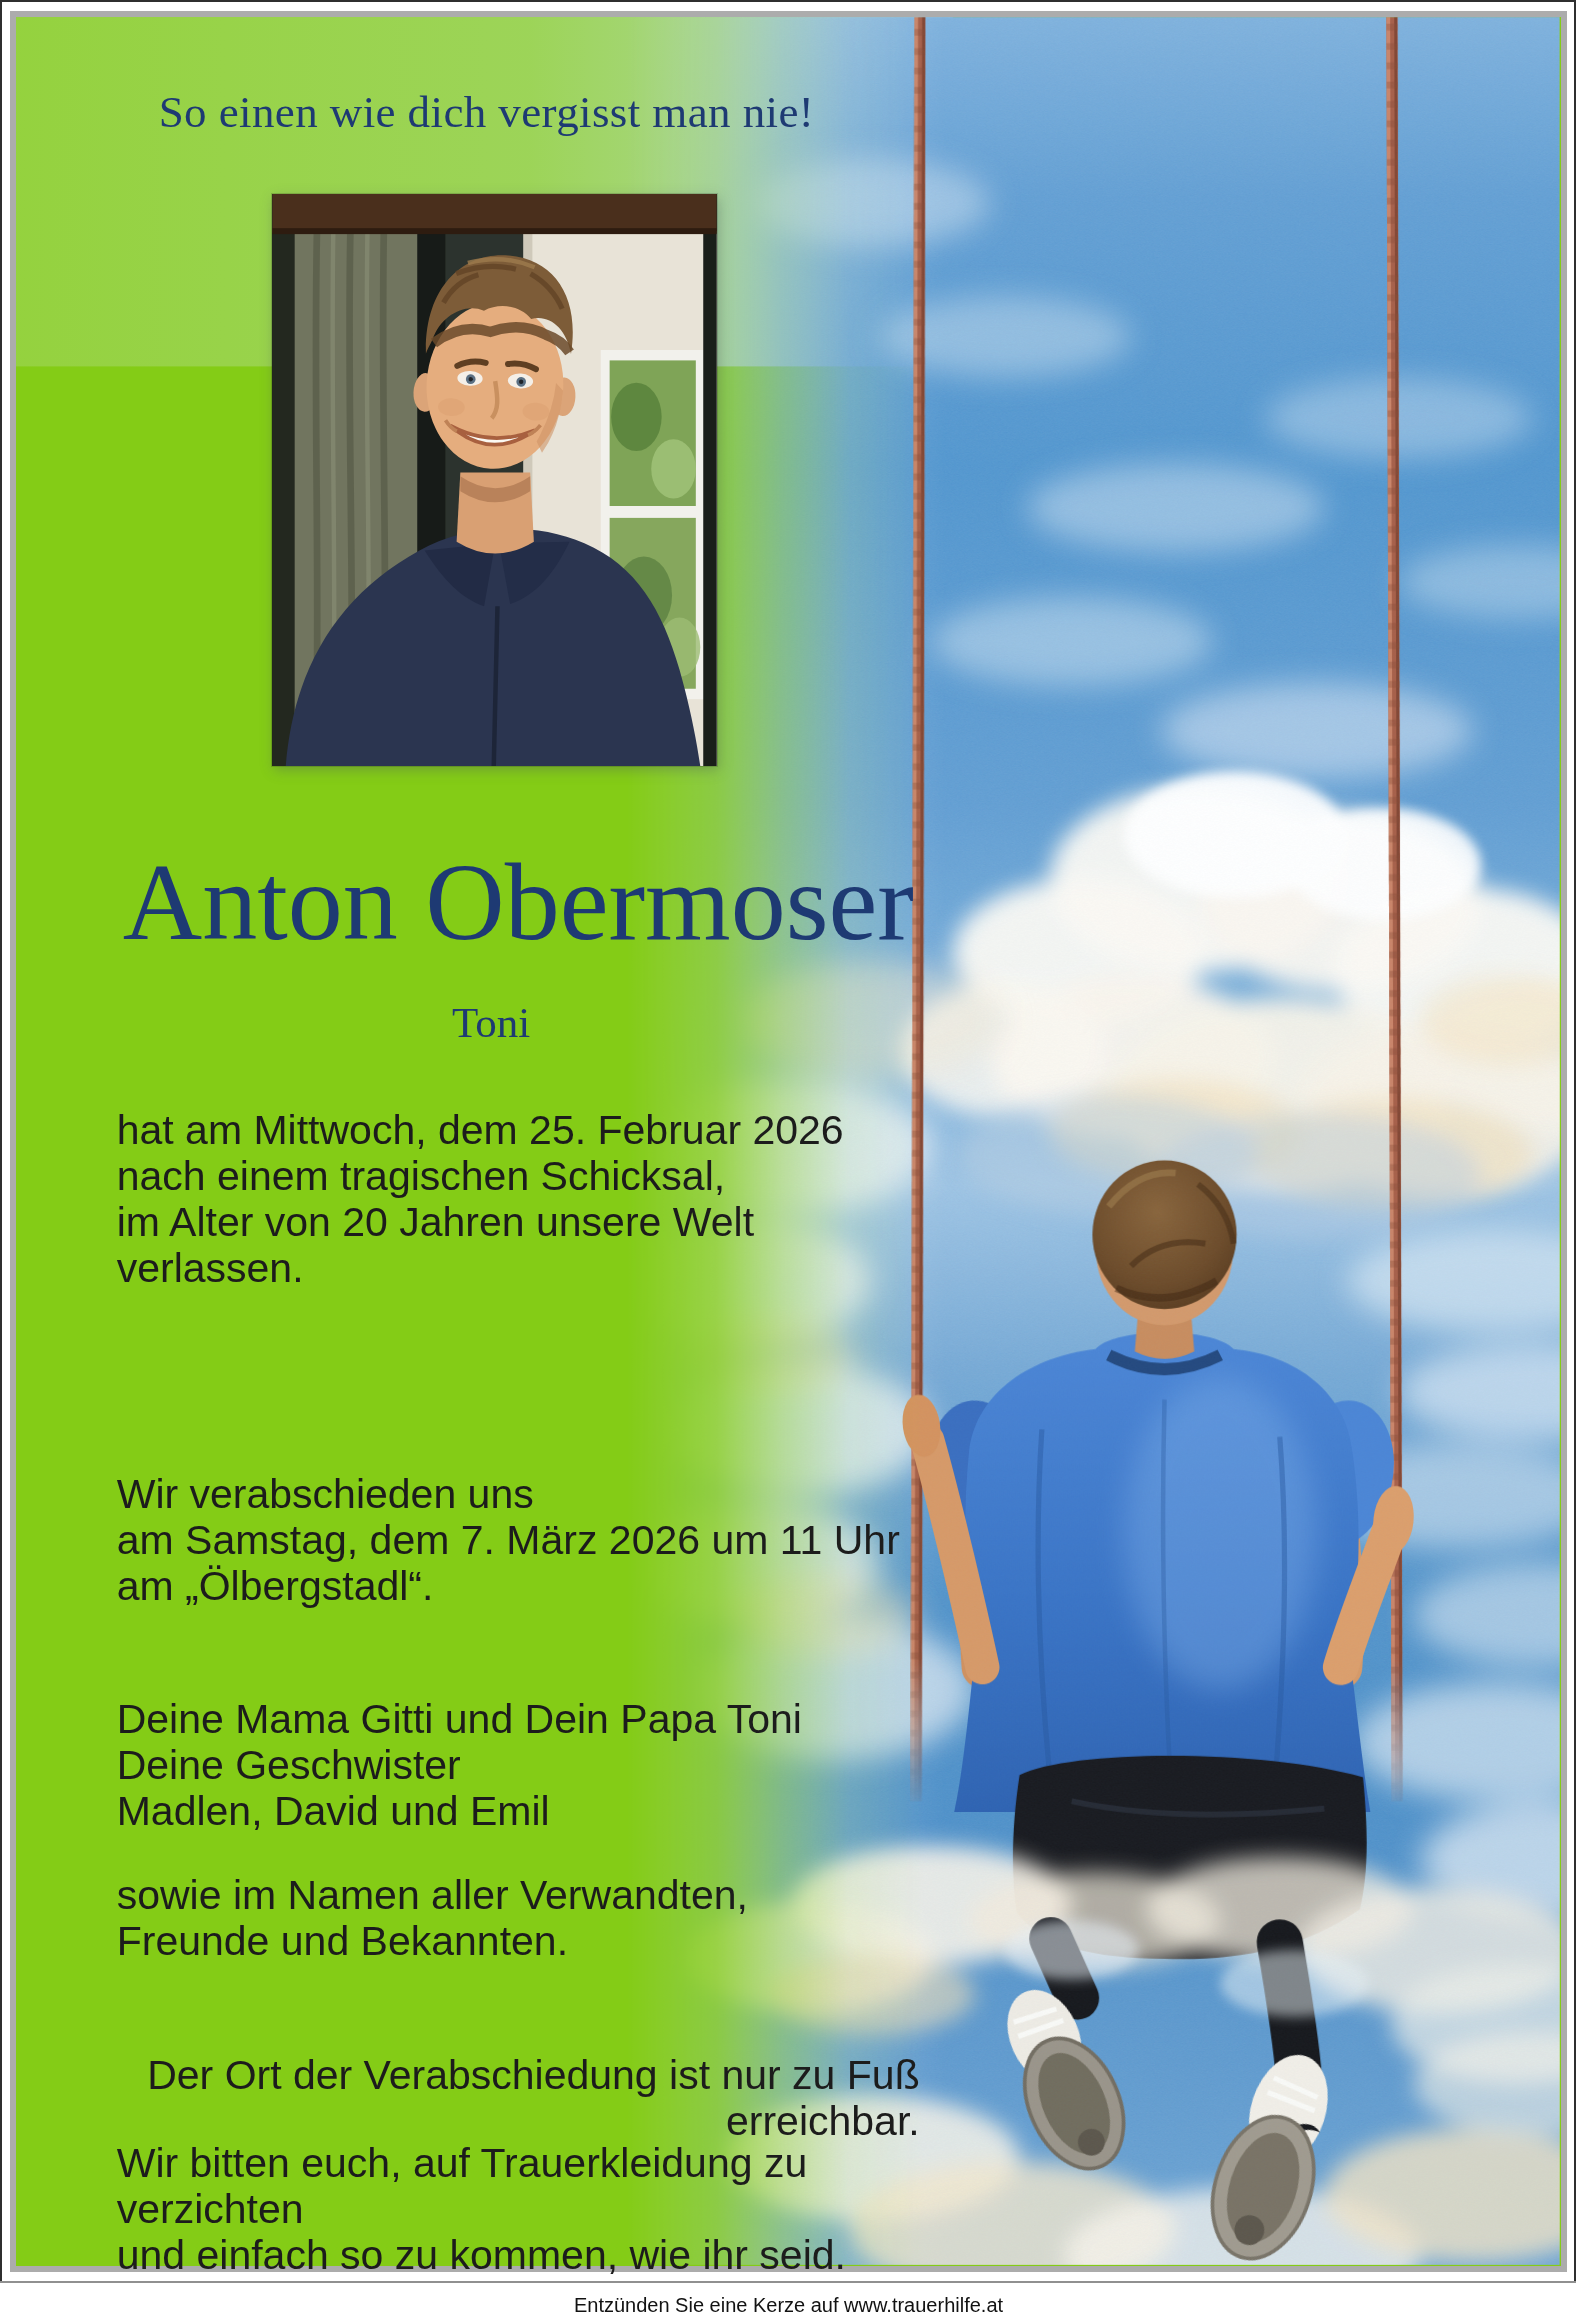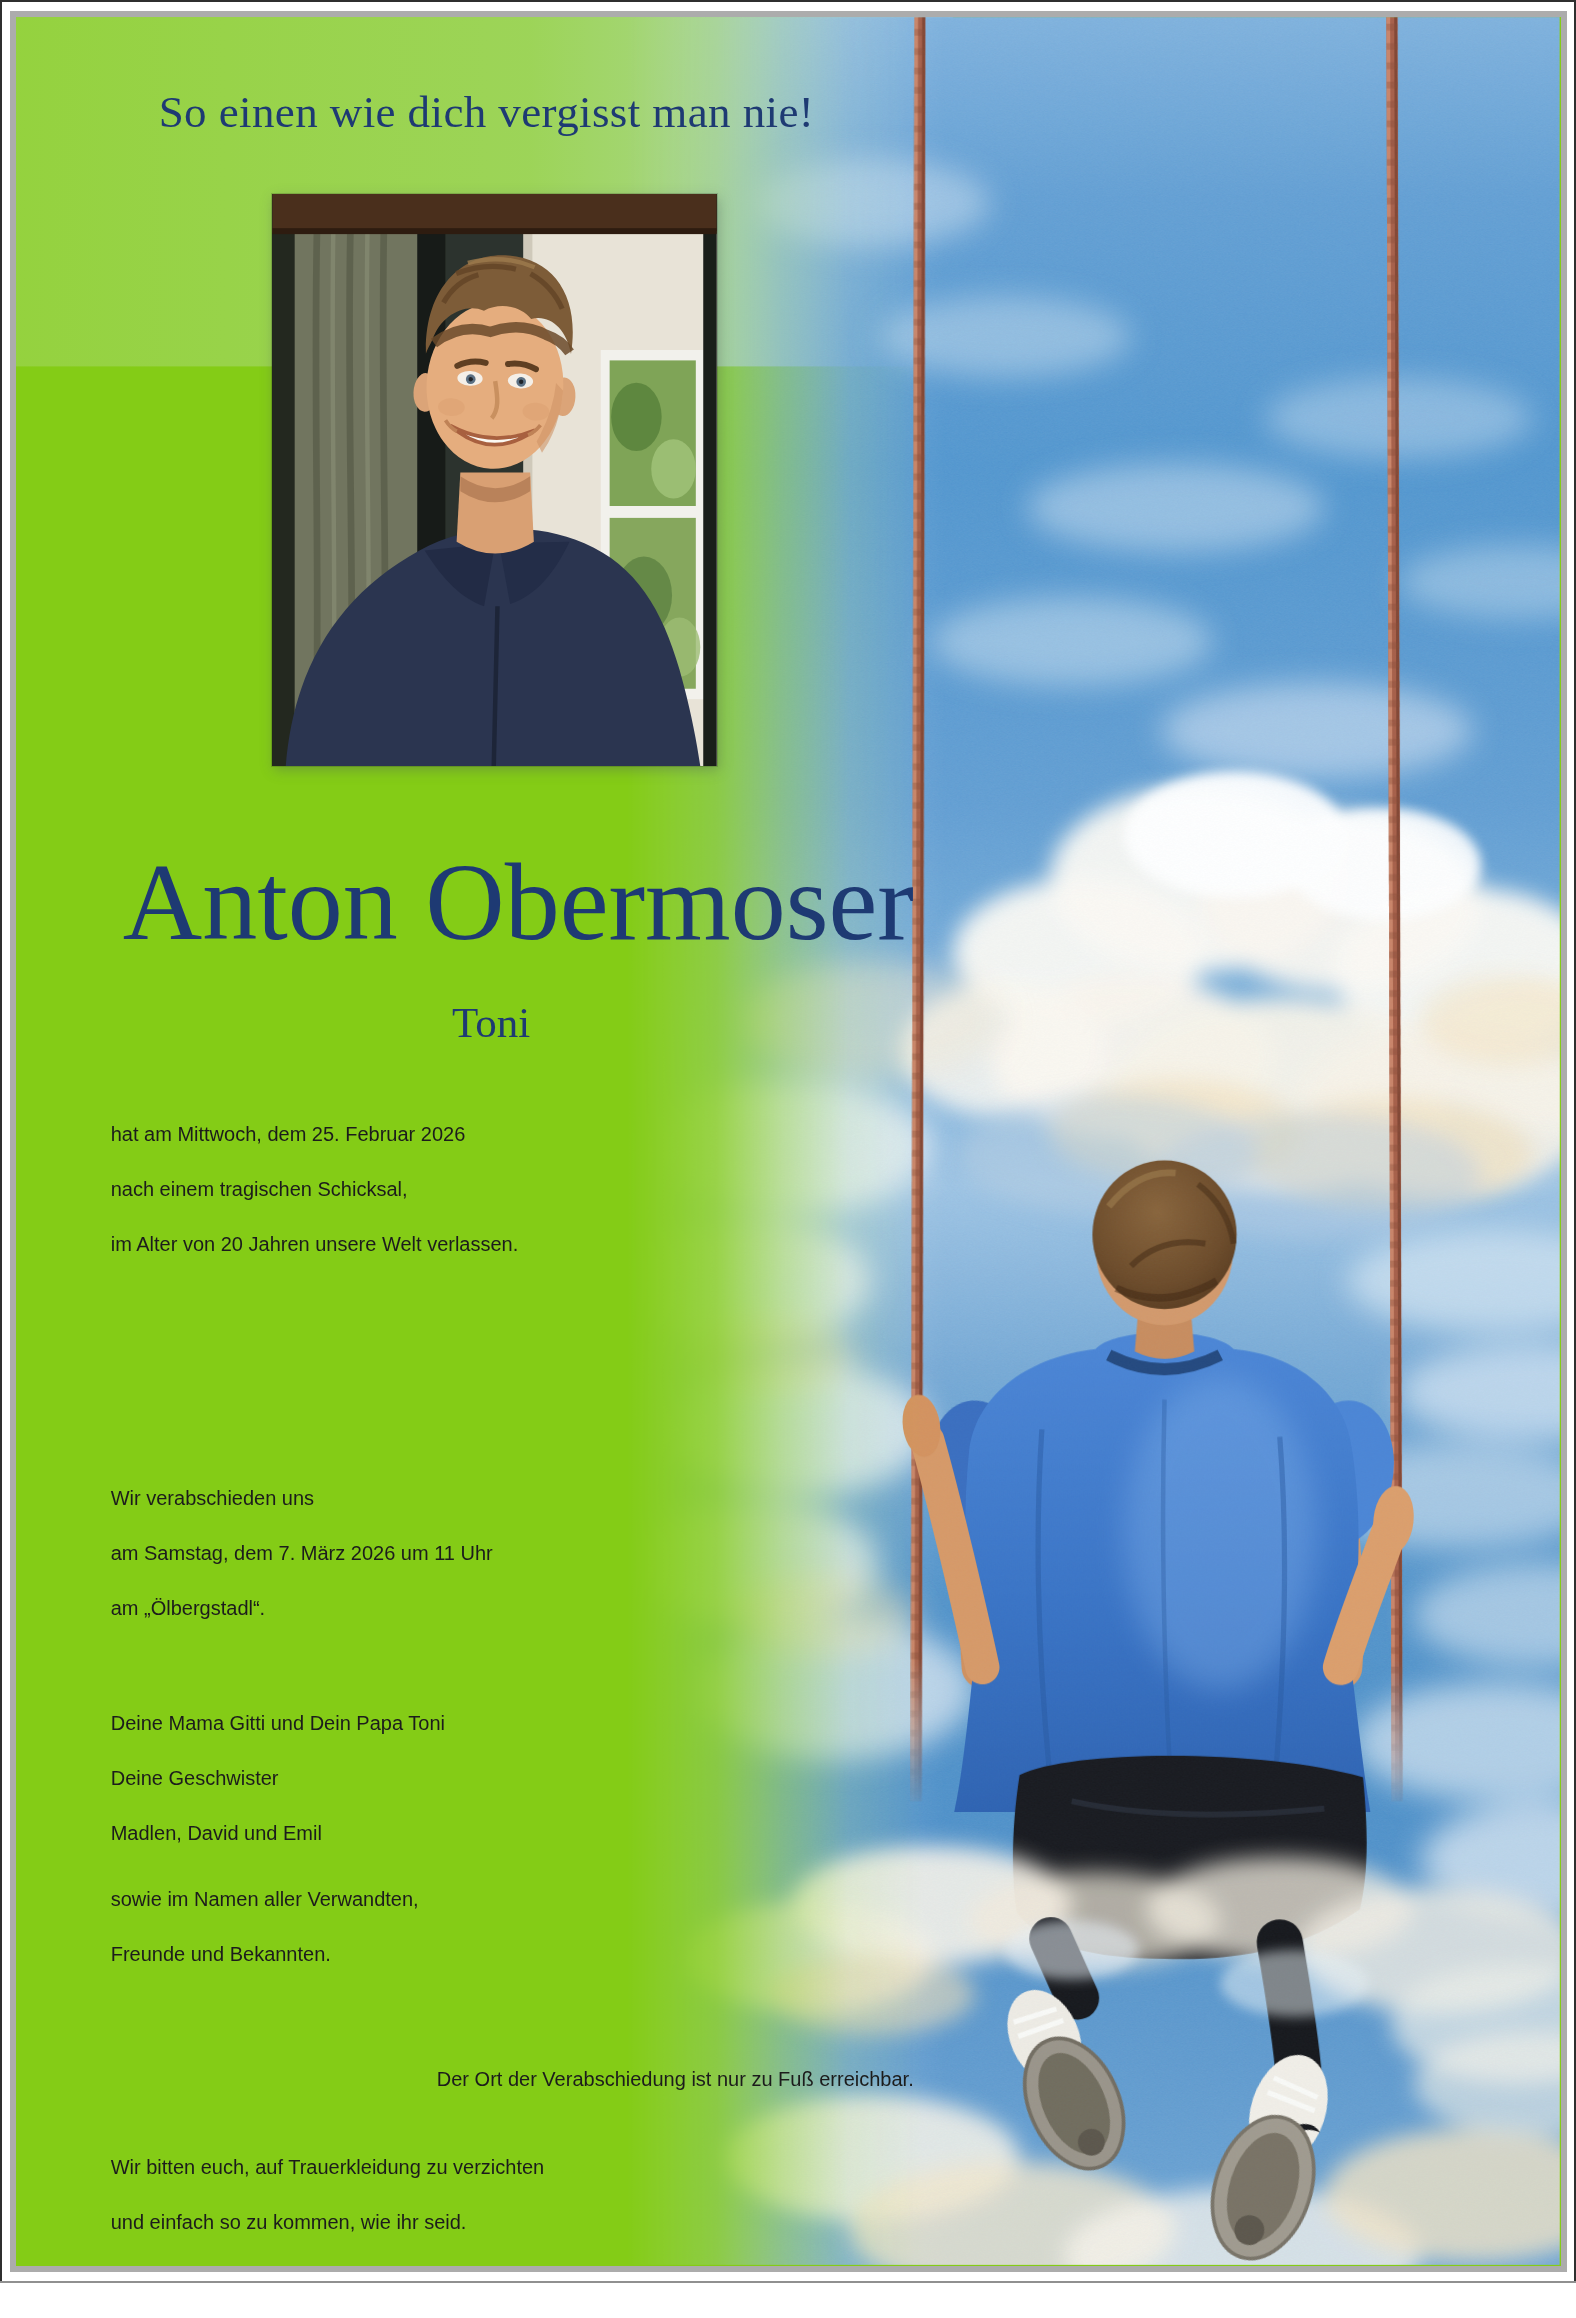--- a/index.html
+++ b/index.html
@@ -33,22 +33,22 @@
     position:absolute;left:73px;top:830px;width:1041px;
     font-family:Liberation Serif, serif;font-size:110px;line-height:1;
     color:var(--heading,#1e3a73);white-space:nowrap;margin-left:34px;
   }
   .nickname{
     position:absolute;left:74px;top:984px;width:803px;text-align:center;
     font-family:"Liberation Serif",serif;font-size:43px;line-height:1;
     color:var(--heading,#1e3a73);
   }
   .para{
-    position:absolute;left:95px;width:803px;
-    font-size:20px;line-height:55px;color:var(--body,#1c1c1c);
+    position:absolute;left:101px;width:803px;
+    font-size:41px;line-height:46px;color:var(--body,#1c1c1c);
     white-space:pre-line;
   }
   .p1{top:1090px;} .p2{top:1272px;} .p3{top:1454px;} .p4{top:1679px;}
   .p5{top:1855px;} .p6{top:2035px;text-align:right;} .p7{top:2123px;}
 
   .separator{position:absolute;left:0;top:2281px;width:1577px;height:2.2px;background:#909090;}
   .site-footer{
     position:absolute;left:0;top:2294px;width:1577px;text-align:center;
     font-size:20px;color:#121212;
   }
@@ -401,15 +401,18 @@
     <div class="para p4">Deine Mama Gitti und Dein Papa Toni
 Deine Geschwister
 Madlen, David und Emil</div>
     <div class="para p6">Der Ort der Verabschiedung ist nur zu Fuß erreichbar.</div>
     <div class="para p7">Wir bitten euch, auf Trauerkleidung zu verzichten
 und einfach so zu kommen, wie ihr seid.</div>
   </div>
 
   <div class="separator"></div>
 
+  <div class="site-footer">
+    <span>Entzünden Sie eine Kerze auf </span><span class="link">www.trauerhilfe.at</span>
+  </div>
 
 </div>
 
 
 </body></html>

